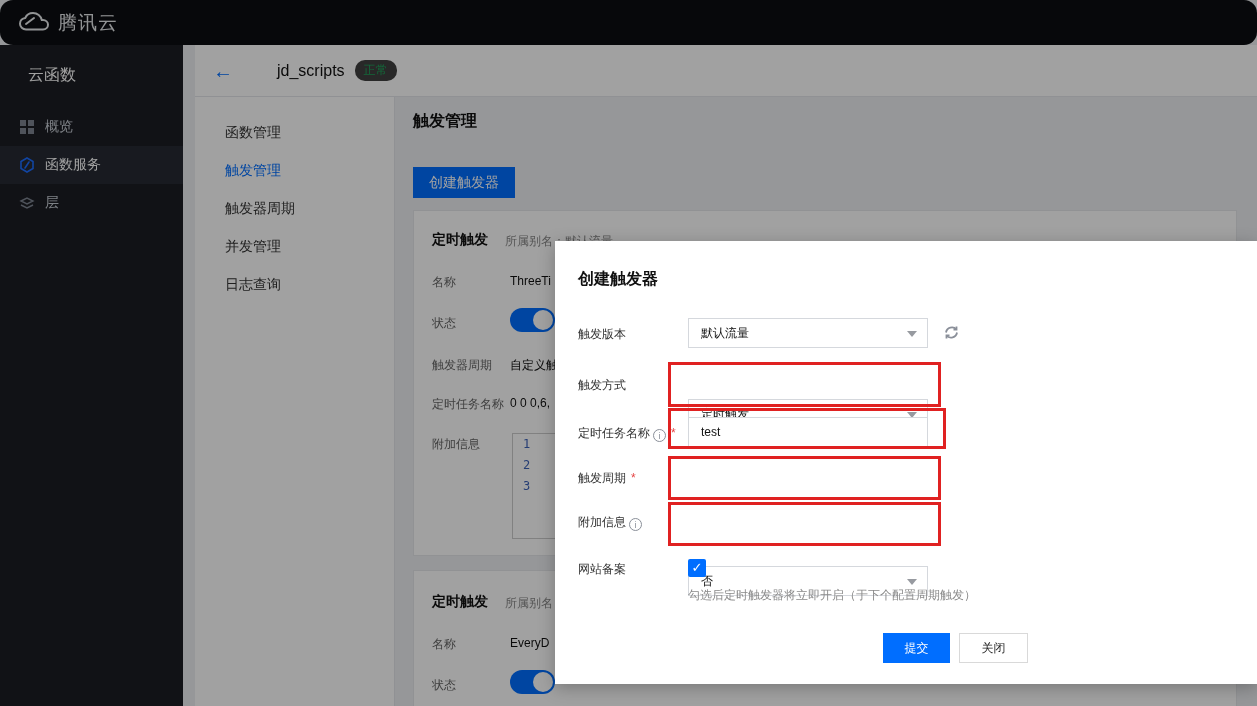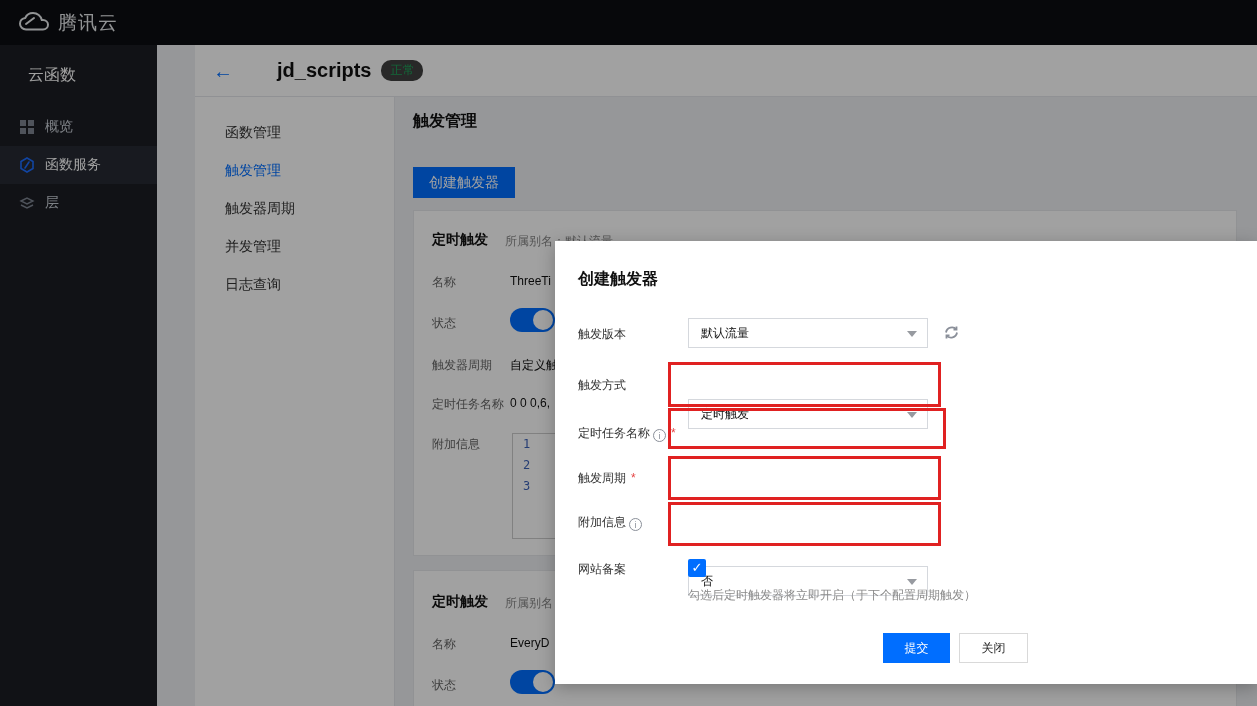--- a/index.html
+++ b/index.html
@@ -1,45 +1,45 @@
 <!DOCTYPE html>
 <html><head>
 <meta charset="utf-8">
 <style>
   * { margin:0; padding:0; box-sizing:border-box; }
   html,body { width:1257px; height:706px; overflow:hidden; position:relative;
     font-family:"Liberation Sans","DejaVu Sans",sans-serif; background:#eef0f3; }
 
   
   .topnav { position:absolute; left:0; top:0; width:1257px; height:45px; background:#0c0e12;
-    display:flex; align-items:center; z-index:10; }
+    display:flex; align-items:center; z-index:10;border-radius:13px; }
   .brand { display:flex; align-items:center; margin-left:16px; cursor:pointer; }
   .brand svg { width:34px; height:24px; }
   .brand-text { color:#e8eaed; font-size:19px; margin-left:8px; letter-spacing:1px; }
   .tn-items { display:flex; align-items:center; margin-left:28px; }
   .tn-item { color:#aeb3bb; font-size:13px; margin:0 14px; cursor:pointer; display:flex; align-items:center; }
   .tn-caret { display:inline-block; width:0; height:0; border-left:4px solid transparent;
     border-right:4px solid transparent; border-top:5px solid #7d838d; margin-left:6px; }
   .tn-divider { width:1px; height:18px; background:#3a3f48; margin:0 12px; }
   .tn-plus { font-size:17px; color:#aeb3bb; }
 
   
-  .sidebar { position:absolute; left:0; top:45px; width:157px; bottom:0; background:#1c1e24; z-index:10; }
+  .sidebar { position:absolute; left:0; top:45px; width:183px; bottom:0; background:#1c1e24; z-index:10; }
   .sb-title { color:#ffffff; font-size:16px; padding:20px 0 22px 28px; }
   .sb-item { height:38px; display:flex; align-items:center; padding-left:19px; cursor:pointer; }
   .sb-item.active { background:#262a33; }
   .sb-item .sb-icon { width:16px; height:16px; margin-right:10px; flex:none; }
   .sb-label { color:#c7ccd4; font-size:14px; }
   .sb-item.active .sb-label { color:#ffffff; }
 
   
   .page-header { position:absolute; left:195px; top:45px; right:0; height:52px; background:#fff;
     border-bottom:1px solid #e5e6eb; display:flex; align-items:center; z-index:5; }
   .back-arrow { color:#006eff; font-size:20px; margin-left:18px; cursor:pointer; line-height:1; }
-  .fn-name { font-size:20px; font-weight:bold; color:#111; margin-left:44px; }
+  .fn-name { font-size:16px; font-weight:normal; color:#111; margin-left:44px; }
   .status-badge { margin-left:10px; background:#404040; color:#1ea35a; font-size:12px;
     padding:2px 9px; border-radius:10px; }
 
   
   .subsidebar { position:absolute; left:195px; top:97px; width:200px; bottom:0; background:#fff;
     border-right:1px solid #e5e6eb; padding-top:16px; z-index:4; }
   .ss-item { height:38px; line-height:38px; padding-left:30px; font-size:14px; color:#333; cursor:pointer; }
   .ss-item.active { color:#006eff; }
 
   
@@ -205,20 +205,21 @@
   <span class="m-label" style="top:136px">触发方式</span>
   <div class="m-control m-select" style="top:128px">
     <span>定时触发</span>
     <span class="sel-caret"></span>
   </div>
   <div class="red-box" style="top:121px; height:45px"></div>
 
   <span class="m-label" style="top:184px">
     <span>定时任务名称</span><span class="info-icon">i</span><span class="req-star">*</span>
   </span>
+  <input class="m-control m-input" style="top: 176px;" value="test">
   <div class="red-box" style="top:167px; height:41px; width:278px"></div>
 
   <span class="m-label" style="top:229px">
     <span>触发周期</span><span class="req-star">*</span>
   </span>
   <div class="red-box" style="top:215px; height:44px"></div>
 
   <span class="m-label" style="top:273px">
     <span>附加信息</span><span class="info-icon">i</span>
   </span>

